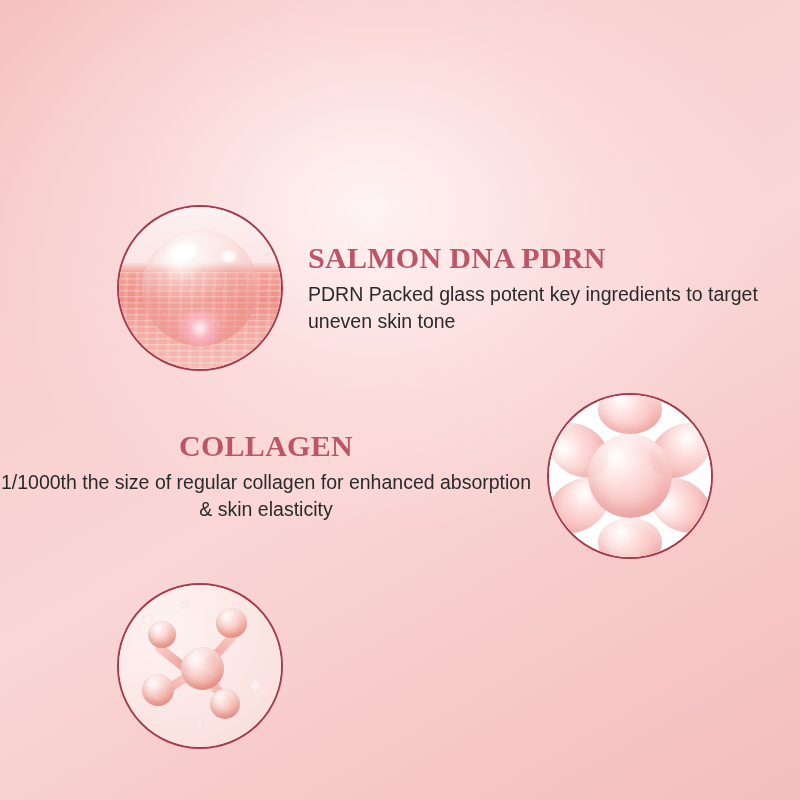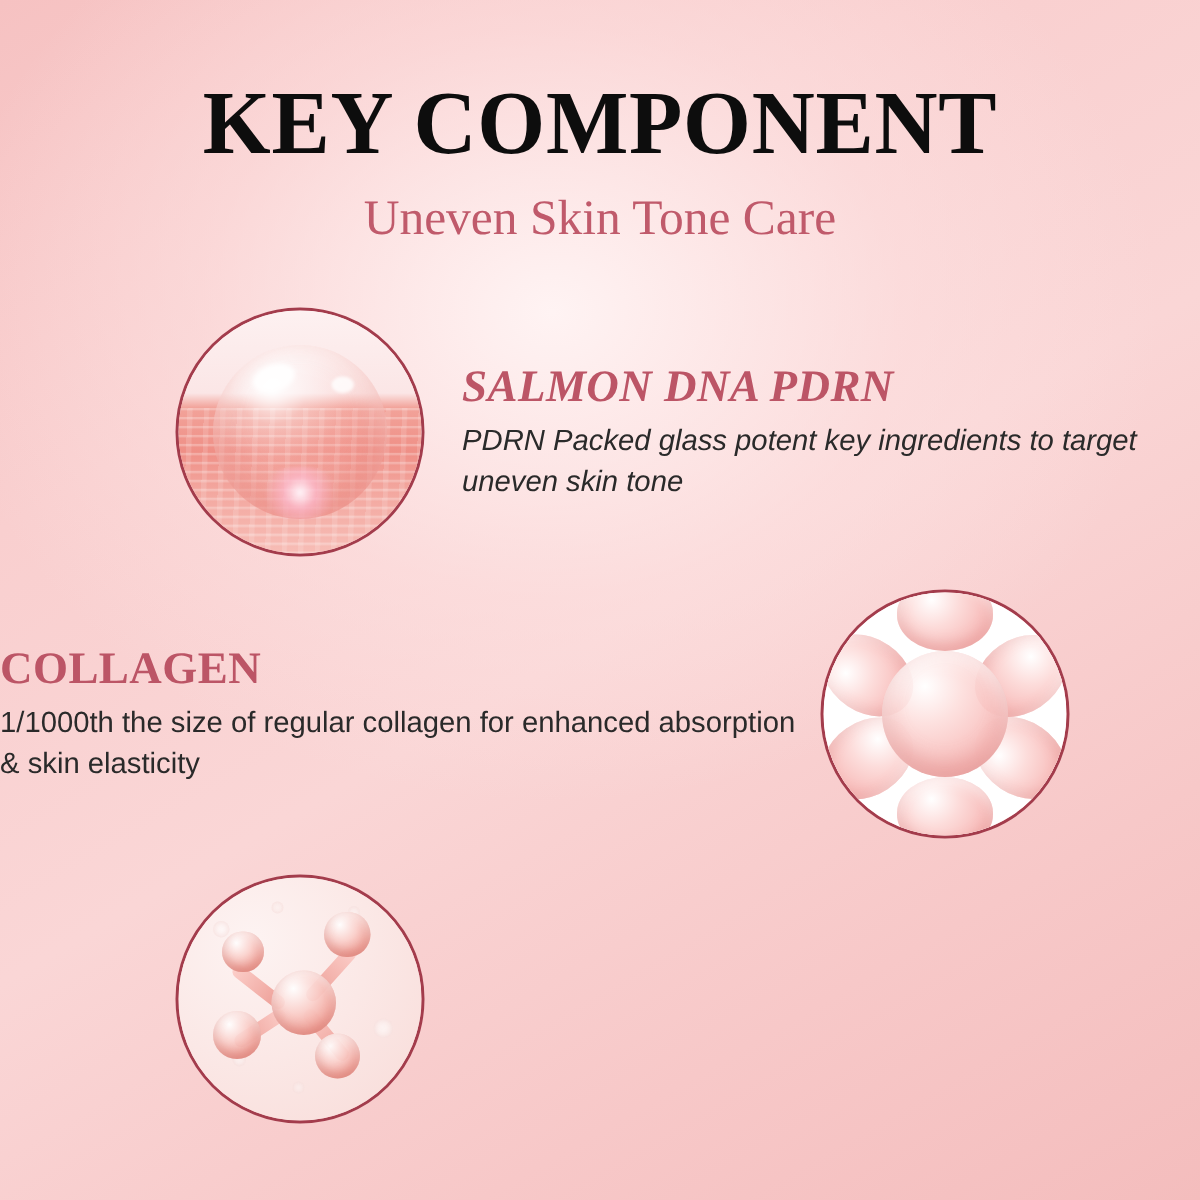--- a/index.html
+++ b/index.html
@@ -51,21 +51,21 @@
     line-height: 1.0;
     color: #c05a6b;
   }
 
   
   .ingredient {
     position: absolute;
     display: flex;
     align-items: center;
   }
-  .ing-1 { left: 0px;  top: 205px; width: 800px; font-style: italic; }
+  .ing-1 { left: 0px;  top: 205px; width: 800px; }
   .ing-2 { left: 0px;  top: 393px; width: 800px; }
   .ing-3 { left: 0px;  top: 583px; width: 800px; }
 
   .ing-2 { flex-direction: row-reverse; }
 
   .circle-wrap {
     position: relative;
     flex: 0 0 auto;
     width: 166px;
     height: 166px;
@@ -198,21 +198,21 @@
     border-radius: 7px;
     z-index: 2;
   }
 
   
   .ing-text {
     flex: 1 1 auto;
     min-width: 0;
   }
   .ing-1 .ing-text, .ing-3 .ing-text { padding-left: 25px; text-align: left; }
-  .ing-2 .ing-text { padding-right: 15px; }
+  .ing-2 .ing-text { padding-right: 15px; text-align: center; }
 
   .ing-title {
     margin: 0;
     font-family: "Liberation Serif", serif;
     font-weight: bold;
     font-size: 30px;
     line-height: 1.1;
     letter-spacing: 0.3px;
     color: #bc5566;
   }
@@ -225,24 +225,20 @@
     line-height: 1.38;
     color: #2a2a2a;
   }
   .ing-2 .ing-title { font-size: 30px; }
 </style>
 </head>
 <body>
 
 <div id="page">
 
-  <div class="header">
-    <h1 class="main-title">KEY COMPONENT</h1>
-    <p class="subtitle">Uneven Skin Tone Care</p>
-  </div>
 
   <div class="ingredient ing-1">
     <div class="circle-wrap">
       <div class="circle">
         <div class="art-droplet">
           <div class="ripples"></div>
           <div class="bubble"></div>
           <div class="hl-a"></div>
           <div class="hl-b"></div>
           <div class="flare"></div>

